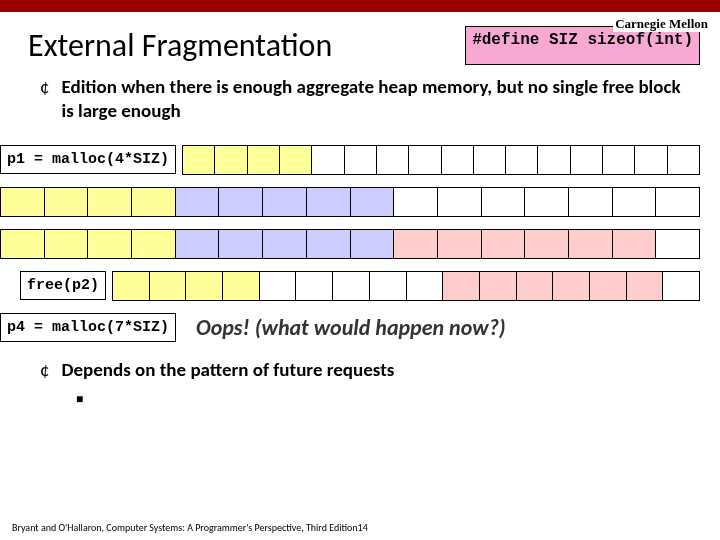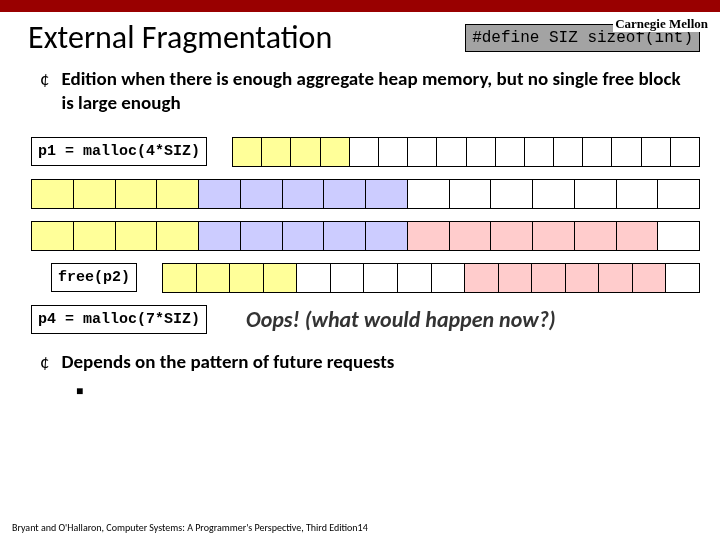--- a/index.html
+++ b/index.html
@@ -1,27 +1,27 @@
 <!DOCTYPE html>
 <html><head>
 <meta charset="utf-8">
 <style>
   * { margin: 0; padding: 0; box-sizing: border-box; }
   body { width: 720px; height: 540px; font-family: Calibri, Arial, sans-serif; background: #fff; position: relative; overflow: hidden; }
   .redbar { background: #990000; height: 12px; width: 100%; }
   .cmu { position: absolute; top: 16px; right: 10px; font-family: "Times New Roman", serif; font-weight: bold; font-size: 13px; background: #fff; padding: 0 2px; }
-  .title-row { display: flex; align-items: center; justify-content: space-between; padding: 6px 20px 6px 28px; }
+  .title-row { display: flex; justify-content: space-between; padding: 14px 20px 6px 28px; }
   .title { font-size: 32px; font-weight: 400; }
-  .define-box { background: #a3a3a3; border: 1px solid #000; font-family: "Courier New", monospace; font-weight: normal; font-size: 16px; padding: 4px 6px; }
+  .define-box { background: #f9a8d4; border: 1px solid #000; font-family: "Courier New", monospace; font-weight: bold; font-size: 16px; padding: 4px 6px; }
   .bullets { padding: 4px 30px 10px 40px; }
   .bullet { display: flex; gap: 12px; font-size: 19px; font-weight: bold; line-height: 1.25; margin-bottom: 6px; }
   .bmark { font-weight: normal; }
   .subbullet { display: flex; gap: 10px; font-size: 18px; font-weight: 400; padding-left: 36px; }
   .sq { font-size: 12px; line-height: 24px; }
-  .row { display: flex; align-items: center; padding: 6px 20px 6px 31px; gap: 25px; }
+  .row { display: flex; align-items: center; padding: 6px 20px 6px 0; gap: 6px; }
   .code { font-family: "Courier New", monospace; font-weight: bold; font-size: 15px; background: #fff; border: 1px solid #000; padding: 5px 6px; white-space: pre; }
   .code.indent { margin-left: 20px; text-align: right; }
   .heap { display: flex; border: 1px solid #000; flex: 1; height: 30px; }
   .cell { flex: 1; border-right: 1px solid #000; }
   .cell:last-child { border-right: none; }
   .y { background: #ffff99; }
   .b { background: #ccccff; }
   .p { background: #ffcccc; }
   .w { background: #ffffff; }
   .oops { font-size: 22px; font-style: italic; font-weight: bold; color: #333; padding-left: 14px; }

